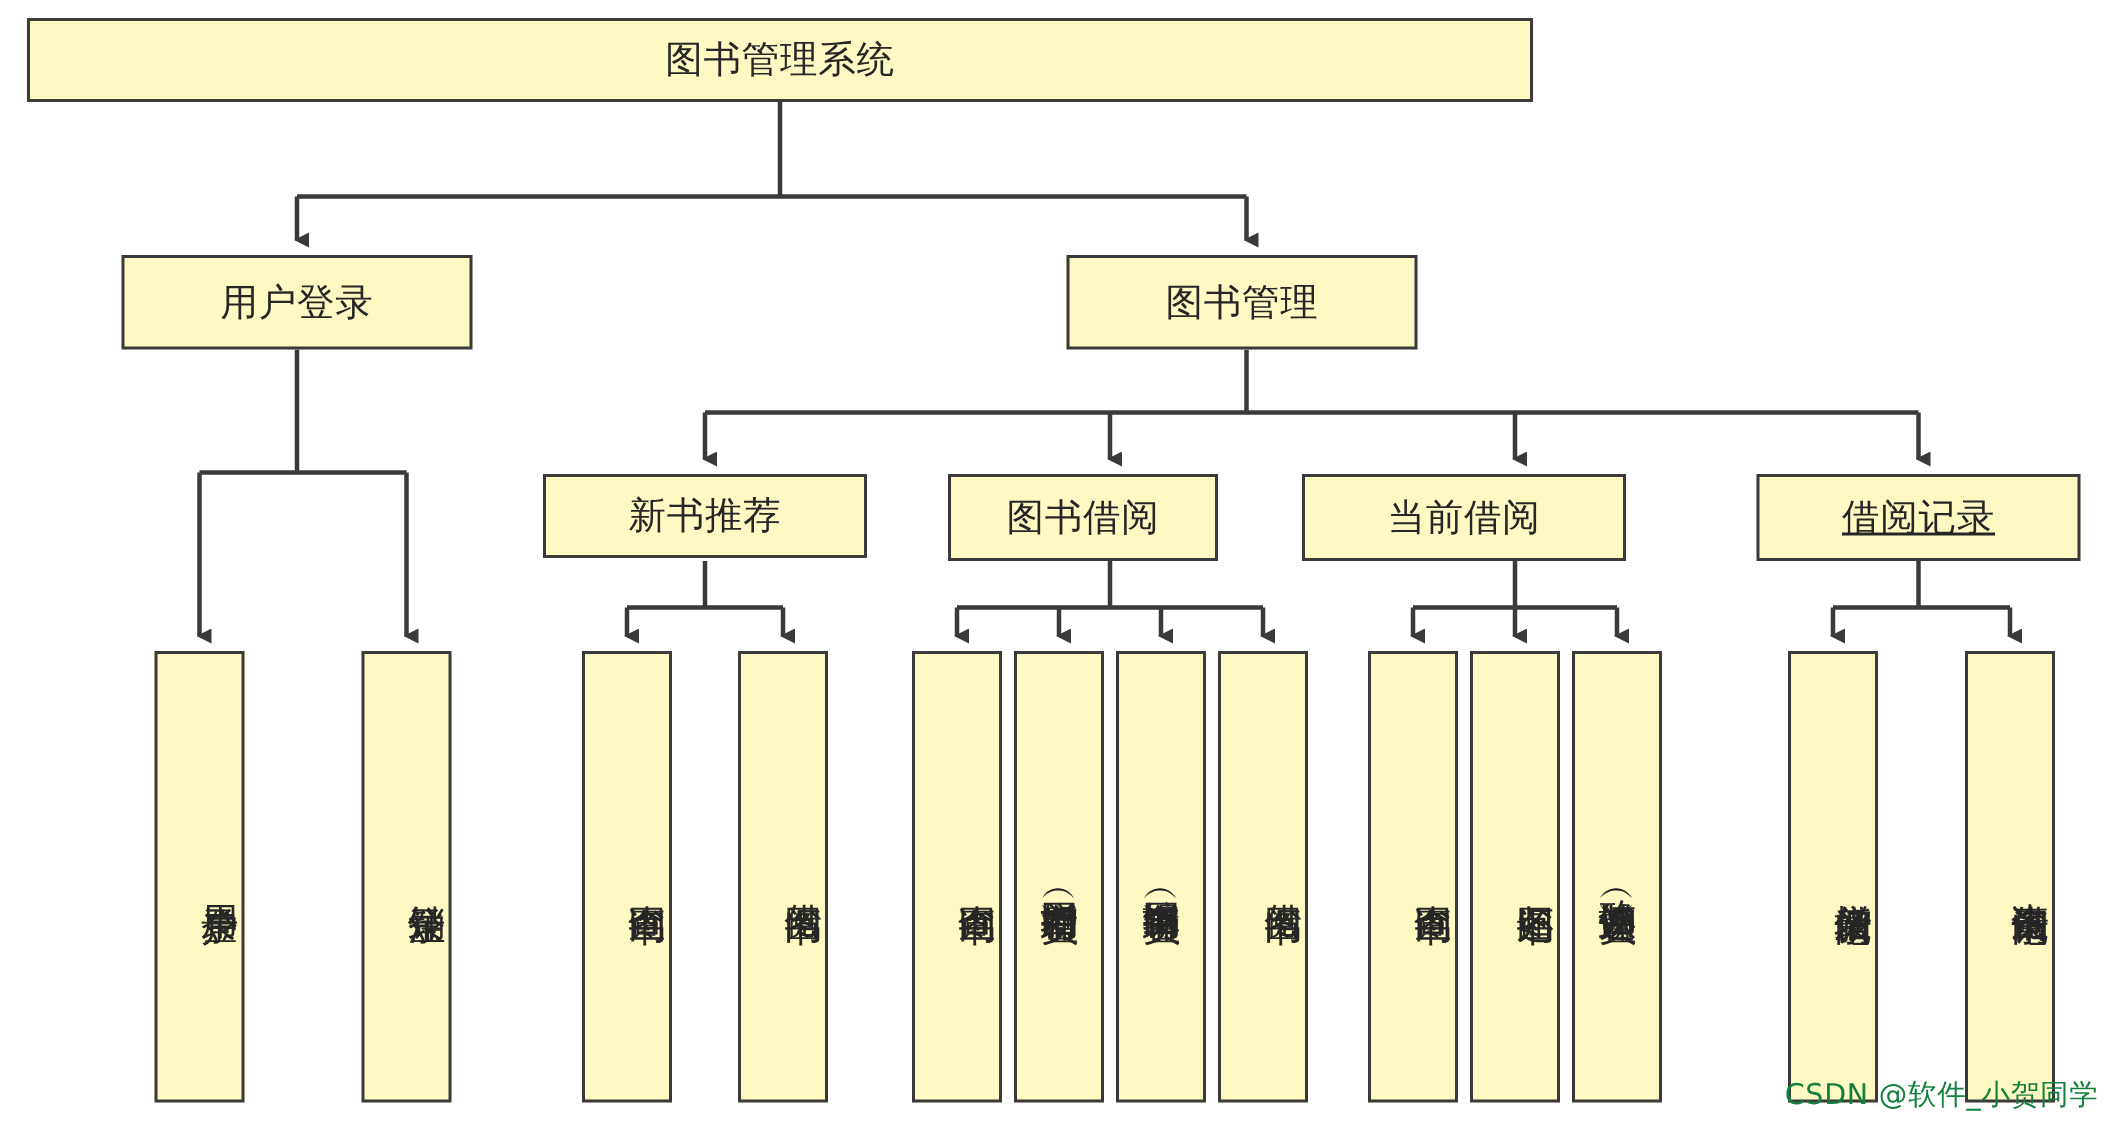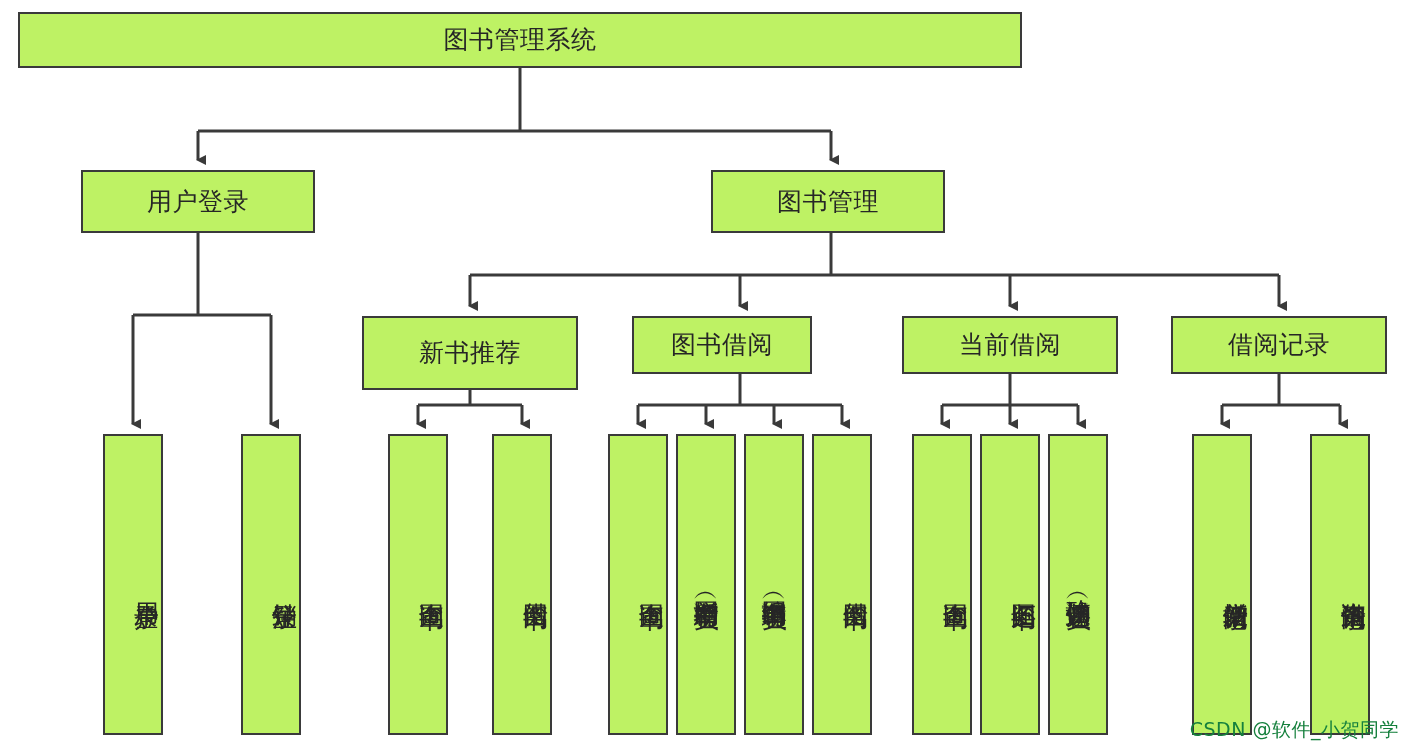--- a/index.html
+++ b/index.html
@@ -22,21 +22,21 @@
     left: 0;
     top: 0;
     width: 1405px;
     height: 747px;
     pointer-events: none;
   }
   .node {
     position: absolute;
     box-sizing: border-box;
     border: 2.5px solid #3a3a3a;
-    background: #bef264;
+    background: #fef9c3;
     display: flex;
     align-items: center;
     justify-content: center;
     color: #262626;
   }
   .node-h {
     font-size: 25px;
     letter-spacing: 0.5px;
     line-height: 1.1;
   }
@@ -120,24 +120,24 @@
       <path d="M1222,405 L1222,424" marker-end="url(#arrow)"></path>
       <path d="M1340,405 L1340,424" marker-end="url(#arrow)"></path>
     </g>
   </svg>
 
   <div class="node node-h node-root" style="left:18px; top:12px; width:1004px; height:56px;">图书管理系统</div>
 
   <div class="node node-h" style="left:81px; top:170px; width:234px; height:63px;">用户登录</div>
   <div class="node node-h" style="left:711px; top:170px; width:234px; height:63px;">图书管理</div>
 
-  <div class="node node-h" style="left:362px; top:316px; width:216px; height:74px;">新书推荐</div>
+  <div class="node node-h" style="left:362px; top:316px; width:216px; height:56px;">新书推荐</div>
   <div class="node node-h" style="left:632px; top:316px; width:180px; height:58px;">图书借阅</div>
-  <div class="node node-h" style="left:902px; top:316px; width:216px; height:58px;">当前借阅</div>
-  <div class="node node-h" style="left:1171px; top:316px; width:216px; height:58px;">借阅记录</div>
+  <div class="node node-h" style="left:868px; top:316px; width:216px; height:58px;">当前借阅</div>
+  <div class="node node-h" style="left:1171px; top:316px; width:216px; height:58px;text-decoration:underline;">借阅记录</div>
 
   <div class="node node-v" style="left:103px; top:434px; width:60px; height:301px;">用户登录</div>
   <div class="node node-v" style="left:241px; top:434px; width:60px; height:301px;">注销登录</div>
 
   <div class="node node-v" style="left:388px; top:434px; width:60px; height:301px;">查询图书</div>
   <div class="node node-v" style="left:492px; top:434px; width:60px; height:301px;">借阅图书</div>
 
   <div class="node node-v" style="left:608px; top:434px; width:60px; height:301px;">查询图书</div>
   <div class="node node-v tall" style="left:676px; top:434px; width:60px; height:301px;">新增图书（管理员）</div>
   <div class="node node-v tall" style="left:744px; top:434px; width:60px; height:301px;">编辑图书（管理员）</div>

